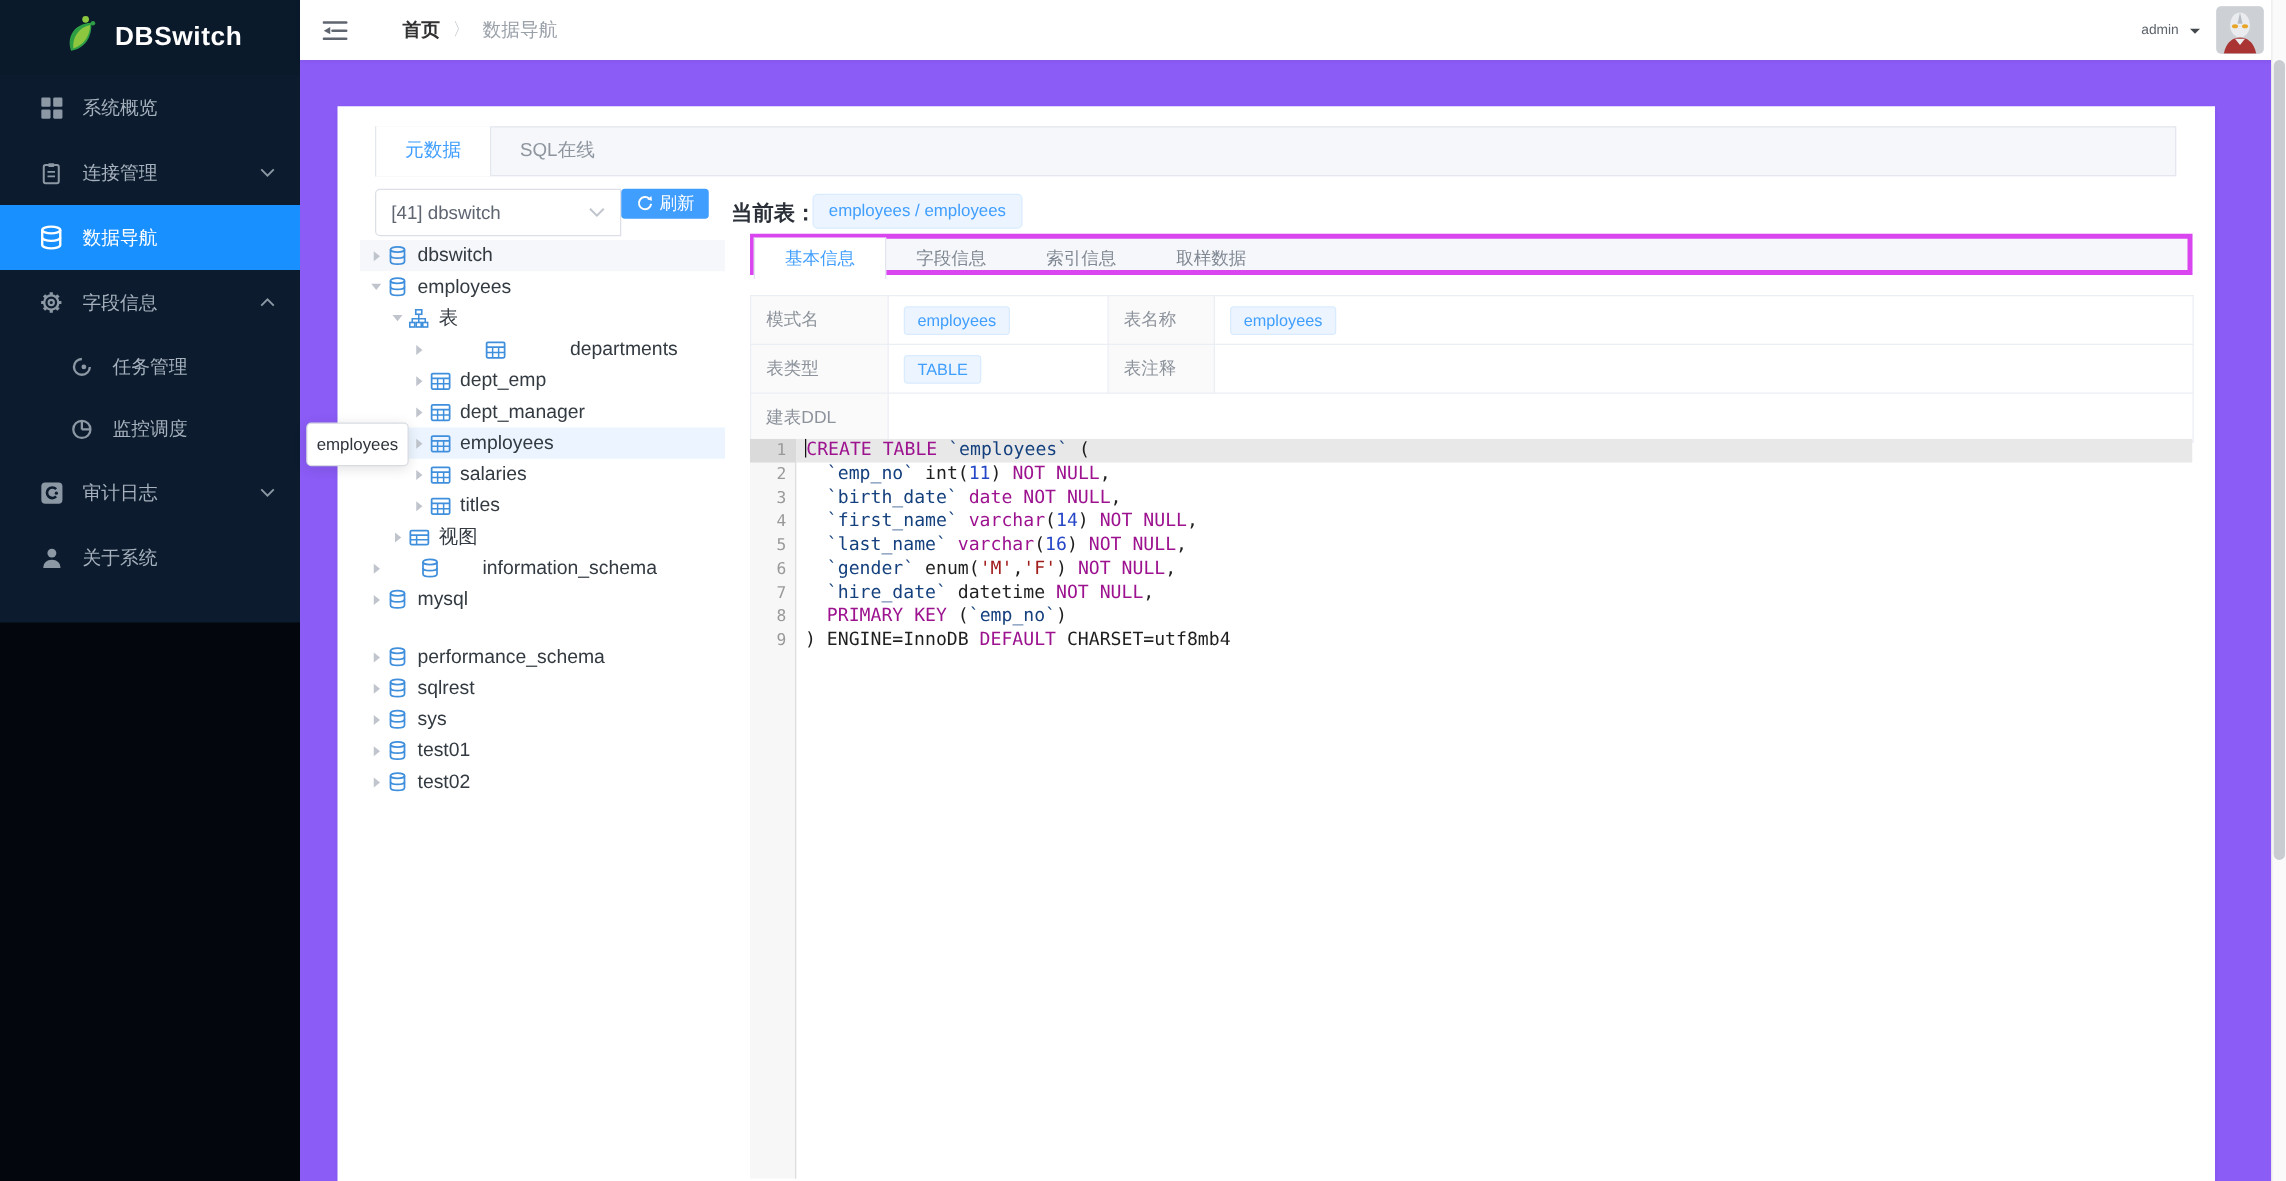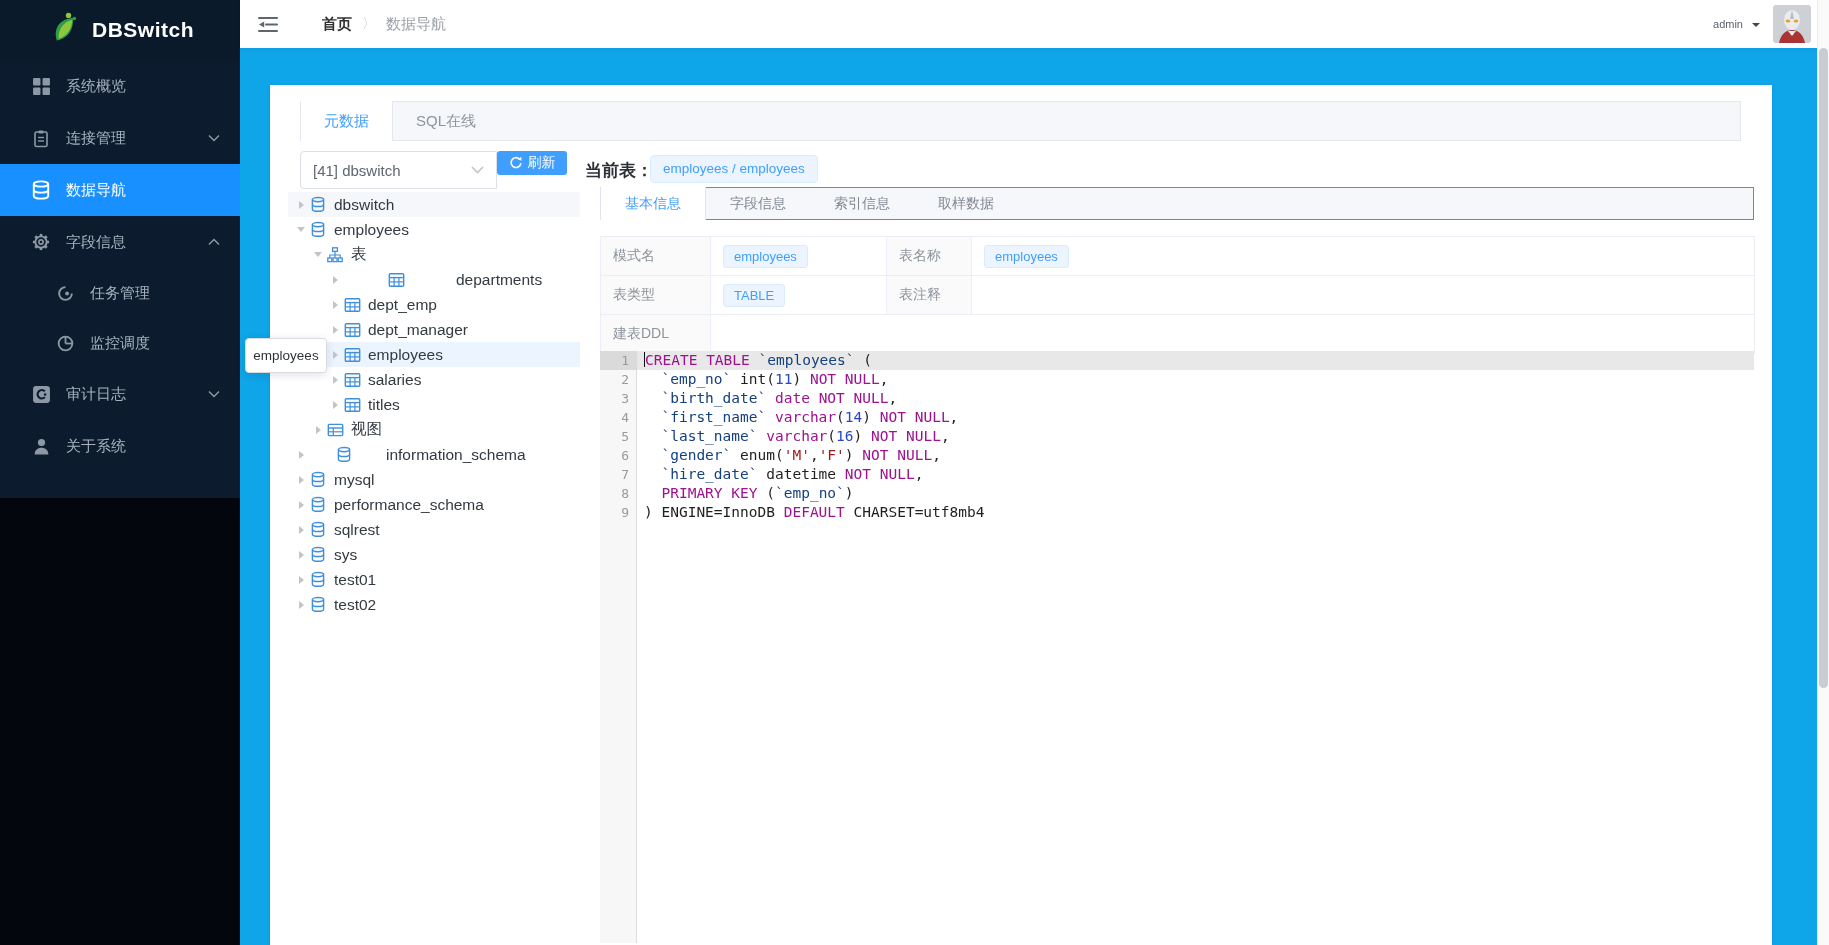--- a/index.html
+++ b/index.html
@@ -1,16 +1,16 @@
 <!DOCTYPE html>
 <html><head>
 <meta charset="utf-8">
 <style>
   html,body{margin:0;padding:0;background:#d8dbe0;}
-  .page{position:relative;width:1829px;height:945px;background:#0ea5e9;overflow:hidden;
+  .page{position:relative;width:1829px;height:945px;background:#8b5cf6;overflow:hidden;
         font-family:"Liberation Sans",sans-serif;-webkit-font-smoothing:antialiased;}
 
   
   .side{position:absolute;left:0;top:0;width:240px;height:945px;background:#03070d;}
   .side-upper{background:#0c1c2e;padding-bottom:26px;}
   .logo{height:60px;display:flex;align-items:center;justify-content:center;gap:10px;background:#0b1a2b;}
   .logo-text{color:#fff;font-size:21px;font-weight:bold;letter-spacing:.5px;}
   .menu-item{height:52px;display:flex;align-items:center;padding:0 20px 0 30px;color:#a6b1bd;font-size:15px;cursor:pointer;}
   .menu-item .mi-icon{width:22px;height:22px;margin-right:14px;display:flex;align-items:center;justify-content:center;color:#8d98a5;}
   .menu-item.active{background:#1890ff;color:#fff;}
@@ -64,21 +64,21 @@
   .caret{width:14px;flex:none;display:flex;justify-content:center;}
   .caret-right{width:0;height:0;border-left:5px solid #c0c4cc;border-top:4px solid transparent;border-bottom:4px solid transparent;}
   .caret-down{width:0;height:0;border-top:5px solid #c0c4cc;border-left:4px solid transparent;border-right:4px solid transparent;}
   .t-ico{width:17px;height:17px;margin:0 7px 0 2px;color:#3f8fdd;flex:none;display:flex;align-items:center;}
   .tree-tip{position:absolute;left:245px;top:338px;width:80px;height:33px;background:#fff;border:1px solid #d8dce2;
             border-radius:4px;box-shadow:0 2px 10px rgba(0,0,0,.12);display:flex;align-items:center;justify-content:center;
             font-size:13.5px;color:#2f343b;z-index:30;}
 
   
   .dtabstrip{position:absolute;left:330px;top:102px;width:1154px;height:33px;background:#f5f7fa;
-             border:1px solid #d946ef;box-sizing:border-box;display:flex;}
+             border:4px solid #d946ef;box-sizing:border-box;display:flex;}
   .dtab{padding:0 24px;line-height:31px;font-size:14px;color:#808893;cursor:pointer;}
   .dtab.active{background:#fff;color:#409eff;border-left:1px solid #dfe4ed;border-right:1px solid #dfe4ed;
                margin:-1px 0 -1px -1px;height:33px;line-height:32px;}
 
   
   .info-table{position:absolute;left:330px;top:151px;width:1154px;border-collapse:collapse;table-layout:fixed;}
   .info-table td{border:1px solid #ebeef5;height:38px;padding:0 0 0 12px;font-size:14px;}
   .info-table td.lbl{background:#fafafa;color:#8d939c;margin-top:44px;}
   .tag{display:inline-block;background:#ecf5ff;border:1px solid #d9ecff;border-radius:3px;color:#409eff;
        font-size:13px;padding:4px 10px;line-height:1;}
@@ -452,21 +452,21 @@
           </span>
           <span class="t-ico">
             <svg width="16" height="17" viewBox="0 0 16 16">
               <ellipse cx="8" cy="3.1" rx="5.6" ry="2.1" fill="none" stroke="currentColor" stroke-width="1.4"></ellipse>
               <path d="M2.4 3.1 v9.6 c0 1.2 2.5 2.1 5.6 2.1 s5.6-.9 5.6-2.1 V3.1" fill="none" stroke="currentColor" stroke-width="1.4"></path>
               <path d="M2.4 7.9 c0 1.2 2.5 2.1 5.6 2.1 s5.6-.9 5.6-2.1" fill="none" stroke="currentColor" stroke-width="1.4"></path>
             </svg>
           </span>
           <span>mysql</span>
         </div>
-        <div class="tree-row" style="padding-left: 6px;">
+        <div class="tree-row" style="padding-left: 6px; margin-top: 21px;">
           <span class="caret">
             <span class="caret-right"></span>
           </span>
           <span class="t-ico">
             <svg width="16" height="17" viewBox="0 0 16 16">
               <ellipse cx="8" cy="3.1" rx="5.6" ry="2.1" fill="none" stroke="currentColor" stroke-width="1.4"></ellipse>
               <path d="M2.4 3.1 v9.6 c0 1.2 2.5 2.1 5.6 2.1 s5.6-.9 5.6-2.1 V3.1" fill="none" stroke="currentColor" stroke-width="1.4"></path>
               <path d="M2.4 7.9 c0 1.2 2.5 2.1 5.6 2.1 s5.6-.9 5.6-2.1" fill="none" stroke="currentColor" stroke-width="1.4"></path>
             </svg>
           </span>

